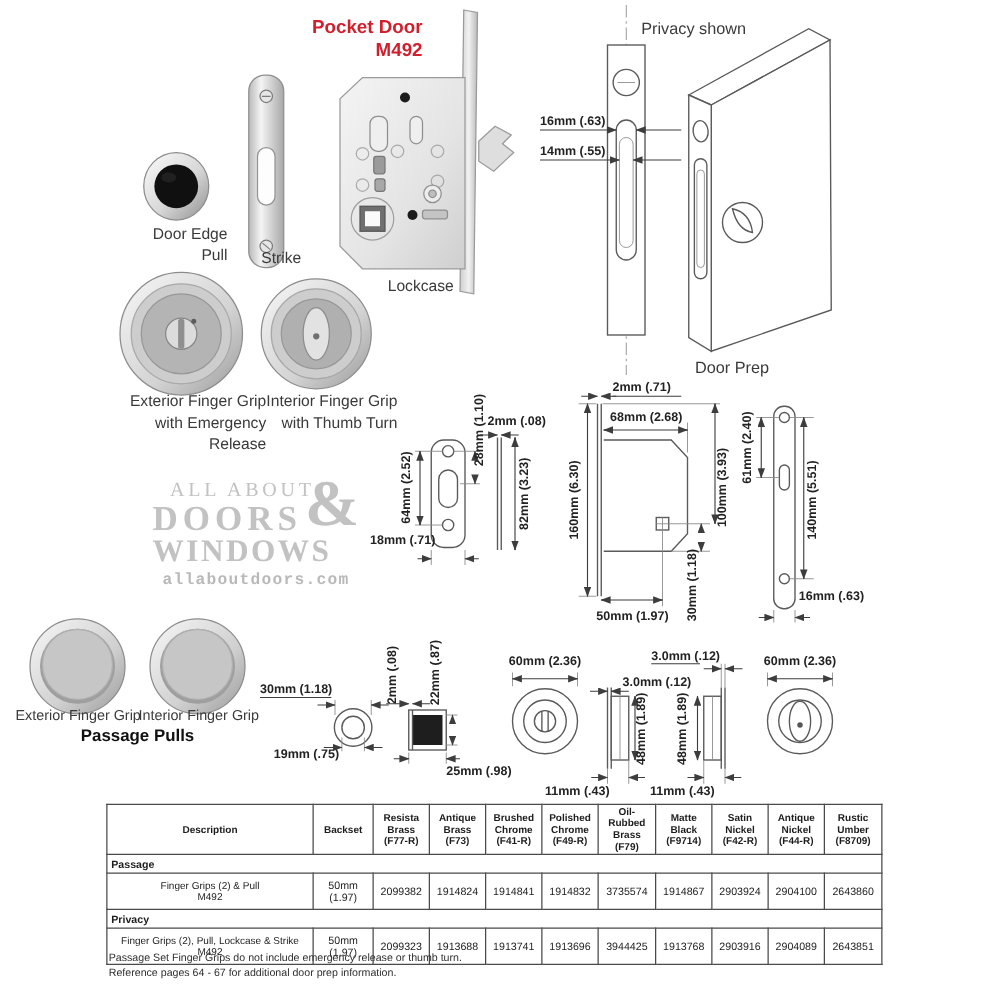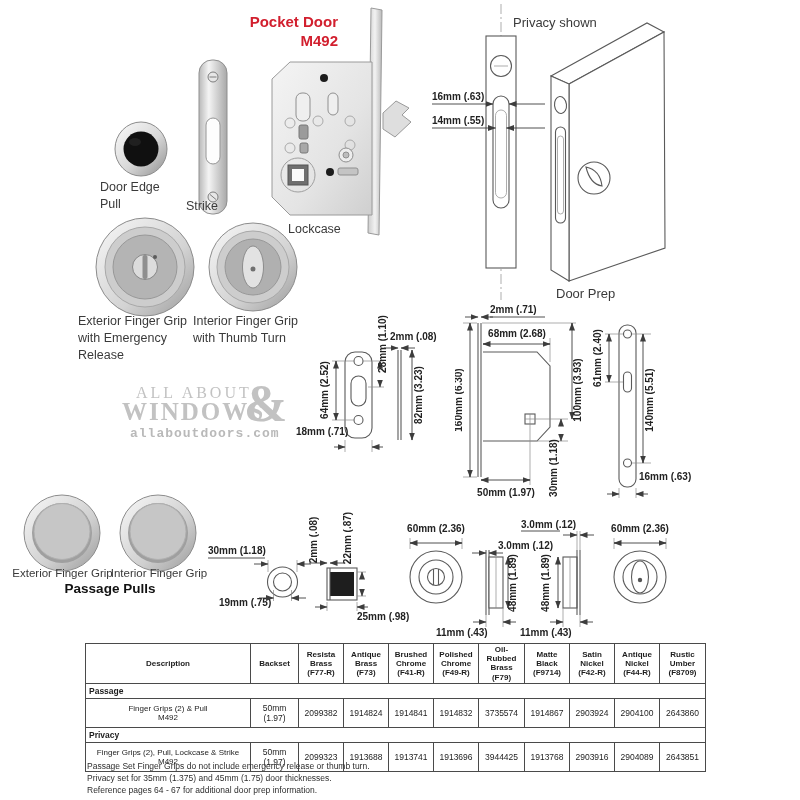--- a/index.html
+++ b/index.html
@@ -1,20 +1,20 @@
 <!DOCTYPE html>
 <html><head>
 <meta charset="utf-8">
 <style>
   html,body{margin:0;padding:0;background:#fff;}
   #stage{position:relative;width:800px;height:800px;background:#fff;overflow:hidden;
          font-family:"Liberation Sans",sans-serif;color:#3a3a3a;}
   .abs{position:absolute;}
   .pre{white-space:pre-line;}
-  .cap{font-size:12.5px;line-height:1.35;text-align:left;color:#3a3a3a;}
+  .cap{font-size:12.5px;line-height:1.35;text-align:right;color:#3a3a3a;}
   .cap-sm{font-size:11.5px;line-height:1.3;text-align:center;color:#3a3a3a;}
   .title-red{font-weight:bold;font-size:15px;line-height:1.25;}
   svg text{font-family:"Liberation Sans",sans-serif;font-size:10px;font-weight:bold;fill:#222;}
   svg .dl{stroke:#3d3d3d;stroke-width:0.9;fill:none;}
   svg .ol{stroke:#5a5a5a;stroke-width:1.1;fill:#fff;}
   svg .tl{stroke:#8a8a8a;stroke-width:0.7;fill:none;}
   
   .wm{color:#c2c2c2;font-family:"Liberation Serif",serif;position:absolute;}
   .wm .l1{font-size:16px;letter-spacing:3px;margin-left:14px;}
   .wm .l2{font-size:28px;font-weight:bold;letter-spacing:4px;margin-top:-2px;}
@@ -175,20 +175,21 @@
     <circle cx="46" cy="46" r="28" fill="#b0b0b0" stroke="#989898"></circle>
     <ellipse cx="46" cy="46" rx="10.5" ry="21" fill="#e2e2e2" stroke="#8c8c8c"></ellipse>
     <circle cx="46" cy="48" r="2.5" fill="#707070"></circle>
   </svg>
   <div class="abs cap pre" style="left:193px;top:313px;width:125px;">Interior Finger Grip
 with Thumb Turn</div>
 
   <div class="wm" style="left:122px;top:384px;width:180px;">
     <div class="l1">ALL ABOUT</div>
     <div class="amp">&amp;</div>
+    <div class="l2">DOORS</div>
     <div class="l3">WINDOWS</div>
     <div class="l4">allaboutdoors.com</div>
   </div>
 
   <svg class="abs" style="left:290px;top:308px;" width="170" height="148">
     <defs>
       <marker id="a2" viewBox="0 0 8 6" markerWidth="8" markerHeight="6" refX="7.5" refY="3" orient="auto" markerUnits="userSpaceOnUse">
         <path d="M0,0L8,3L0,6Z" fill="#3d3d3d"></path>
       </marker>
     </defs>
@@ -491,17 +492,16 @@
         <td>1913768</td>
         <td>2903916</td>
         <td>2904089</td>
         <td>2643851</td>
       </tr>
     </tbody>
   </table>
 
   <div class="abs notes" style="left:87px;top:761px;width:500px;">
     <div>Passage Set Finger Grips do not include emergency release or thumb turn.</div>
-    <div>Privacy set for 35mm (1.375) and 45mm (1.75) door thicknesses.</div>
     <div>Reference pages 64 - 67 for additional door prep information.</div>
   </div>
 
 </div>
 
 </body></html>

